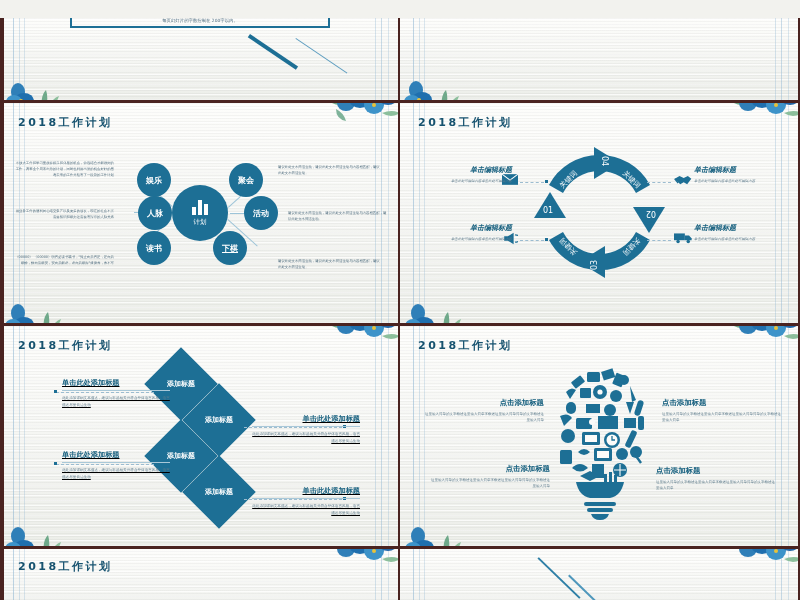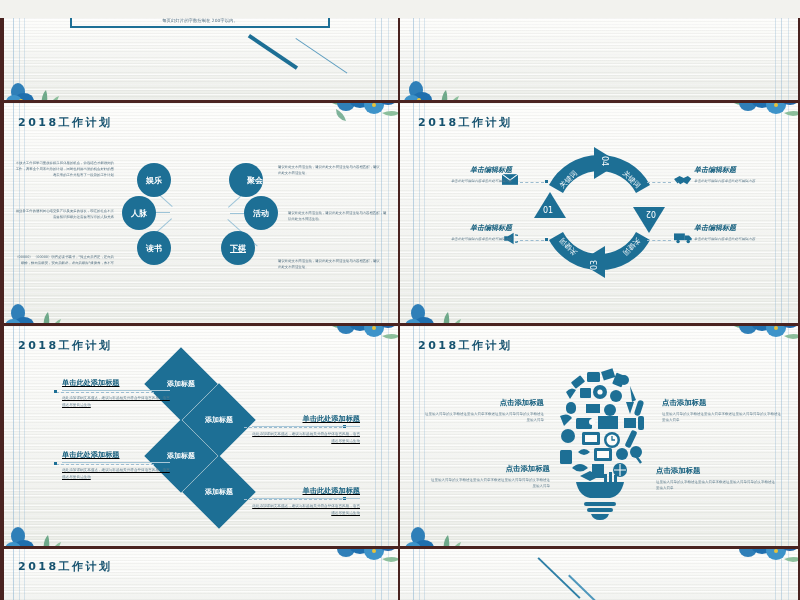--- a/index.html
+++ b/index.html
@@ -158,38 +158,46 @@
 
         <div class="hub-wrap">
 
           <div class="spoke" style="left:172px;top:104px;width:40px;transform:rotate(-138deg);"></div>
           <div class="spoke" style="left:170px;top:110px;width:36px;transform:rotate(180deg);"></div>
           <div class="spoke" style="left:172px;top:116px;width:40px;transform:rotate(138deg);"></div>
           <div class="spoke" style="left:228px;top:104px;width:40px;transform:rotate(-42deg);"></div>
           <div class="spoke" style="left:230px;top:110px;width:36px;"></div>
           <div class="spoke" style="left:228px;top:116px;width:40px;transform:rotate(42deg);"></div>
 
+          <div class="hub">
+            <span class="barz">
+              <i style="height:8px"></i>
+                <i style="height:15px"></i>
+                <i style="height:11px"></i>
+            </span>
+            <span class="lbl">计划</span>
+          </div>
 
           <div class="node small" style="left:137px;top:60px;">
             <span>娱乐</span>
             </div>
-          <div class="node small" style="left:122px;top:93px;text-align:center;">
+          <div class="node small" style="left:138px;top:93px;text-align:center;">
             <span>人脉</span>
             </div>
           <div class="node small" style="left:137px;top:128px;">
             <span>读书</span>
             </div>
 
-          <div class="node small" style="left:229px;top:60px;justify-content:flex-end;">
+          <div class="node small" style="left:229px;top:60px;">
             <span>聚会</span>
             </div>
           <div class="node small" style="left:244px;top:93px;">
             <span>活动</span>
             </div>
-          <div class="node small" style="left:221px;top:128px;text-decoration:underline;">
+          <div class="node small" style="left:213px;top:128px;text-decoration:underline;">
             <span>下棋</span>
             </div>
         </div>
 
         <div class="sidetxt" style="left:14px;top:58px;width:100px;text-align:right;">不放大工作和学习里放弃娱乐和休息的机会，劳逸结合才能做好的工作，调整全个周末出游的计划，同时也利用出游的机会好好的思考未来的工作并想有了一段新的工作计划</div>
         <div class="sidetxt" style="left:14px;top:106px;width:100px;text-align:right;">用业务工作的便利同心结交集产以及更多的朋友，现在的社会不光需要知识和能力还需要有深厚的人脉关系</div>
         <div class="sidetxt" style="left:14px;top:152px;width:100px;text-align:right;">《00000》 《00000》听有必读书籍书，"知止而后有定，定而后能静，静而后能安，安而后能虑，虑而后能得"修身养，养不可</div>
 
         <div class="sidetxt" style="left:278px;top:62px;width:104px;">建议此处文本简洁生动，建议此处文本简洁生动与内容相匹配，建议此处文本简洁生动。</div>
         <div class="sidetxt" style="left:288px;top:108px;width:100px;">建议此处文本简洁生动，建议此处文本简洁生动与内容相匹配，建议此处文本简洁生动。</div>

